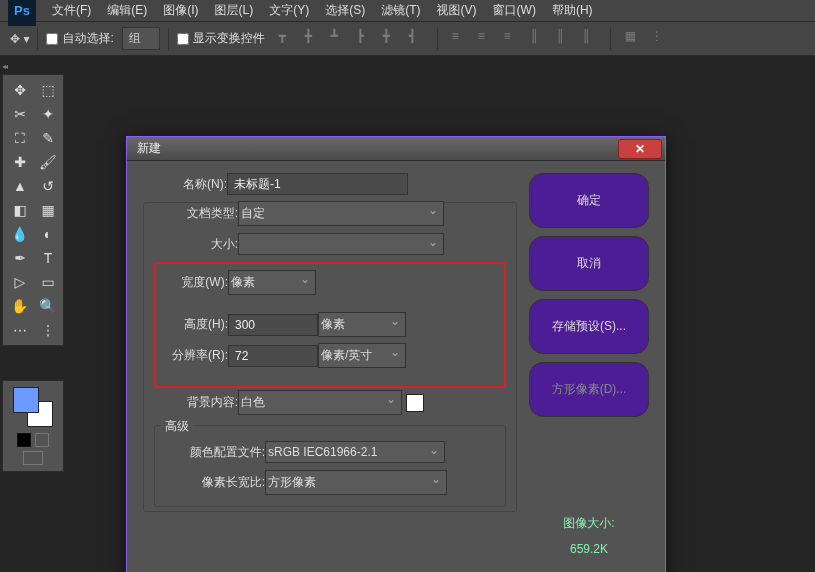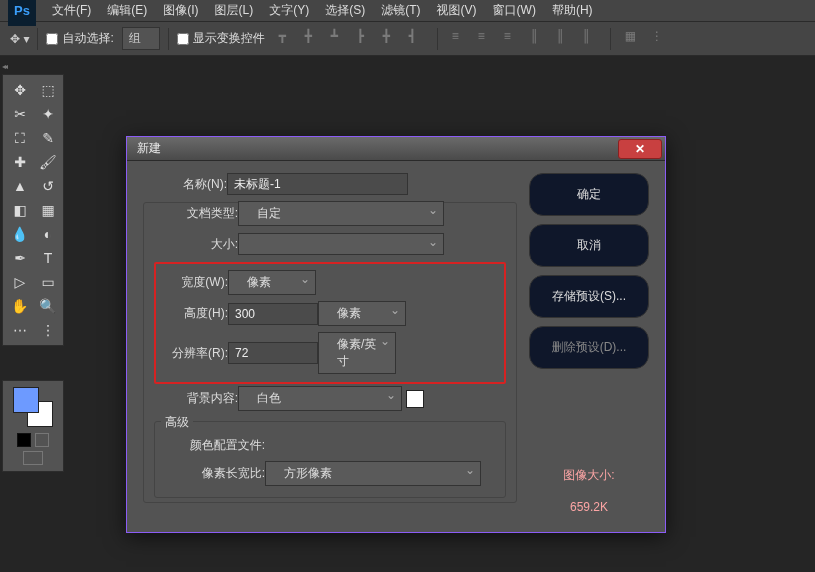--- a/index.html
+++ b/index.html
@@ -24,30 +24,30 @@
 .swatch-fg{position:absolute;width:26px;height:26px;background:#6d9aff;border:1px solid #222;left:0;top:0}
 .swatch-bg{position:absolute;width:26px;height:26px;background:#fff;border:1px solid #222;right:0;bottom:0}
 .swatch-mini{display:flex;gap:4px;margin-top:6px;justify-content:center}
 .swatch-mini span{width:14px;height:14px;border:1px solid #111}
 .dialog{position:absolute;left:126px;top:136px;width:540px;background:#535353;border:1px solid #8b5cf6;box-shadow:0 4px 20px rgba(0,0,0,.6)}
 .dlg-title{background:linear-gradient(#6a6a6a,#4a4a4a);height:24px;display:flex;align-items:center;justify-content:space-between;padding:0 0 0 10px;color:#e8e8e8;font-size:12px;border-bottom:1px solid #2a2a2a}
 .dlg-close{background:#c84040;width:44px;height:20px;display:flex;align-items:center;justify-content:center;color:#fff;font-weight:bold;border:1px solid #8a2020;border-radius:3px;margin-right:3px;cursor:pointer}
 .dlg-body{padding:12px 16px 18px;color:#ddd;display:flex;gap:12px}
 .dlg-left{flex:1}
 .dlg-right{width:120px;display:flex;flex-direction:column;gap:8px;align-items:stretch}
-.btn{background:#0f172a;border:1px solid #333;border-radius:14px;padding:12px 0;color:#ddd;text-align:center;cursor:pointer;font-size:12px}
+.btn{background:#4c1d95;border:1px solid #333;border-radius:14px;padding:18px 0;color:#ddd;text-align:center;cursor:pointer;font-size:12px}
 .btn.disabled{color:#888}
-.size-label{text-align:center;color:#fca5a5;margin-top:10px;font-size:12px}
+.size-label{text-align:center;color:#86efac;margin-top:10px;font-size:12px}
 .row{display:flex;align-items:center;gap:0;margin-bottom:7px}
 .row label{width:84px;text-align:right;color:#ddd;font-size:12px}
 .row label.short{width:64px}
 .inp{background:#4b4b4b;border:1px solid #333;color:#eee;padding:3px 6px;font-size:12px}
 .inp.wide{width:181px}
 .inp.w1{width:90px}
-.sel{background:#5a5a5a;border:1px solid #333;color:#ddd;padding:3px 18px 3px 18px;font-size:12px;position:relative}
+.sel{background:#5a5a5a;border:1px solid #333;color:#ddd;padding:3px 18px 3px 2px;font-size:12px;position:relative}
 .sel::after{content:"⌄";position:absolute;right:5px;top:1px;color:#aaa;font-size:12px}
 .group{border:1px solid #444;border-radius:3px;padding:8px 10px 4px;margin-top:6px;position:relative}
 .group-title{position:relative;top:-16px;background:#535353;display:inline-block;padding:0 4px;color:#ddd;font-size:12px;margin-left:-4px}
 .group-inner{margin-top:-10px}
 .hl{border:2px solid #d62222;padding:6px 8px;border-radius:2px;margin:2px 0}
 .sw-color{width:18px;height:18px;background:#fff;border:1px solid #222;margin-left:4px}
 </style>
 </head>
 <body>
 
@@ -160,59 +160,60 @@
         <div class="group-inner">
           <div class="row">
             <label>文档类型:</label>
             <div class="sel" style="width:206px">自定</div>
           </div>
           <div class="row">
             <label>大小:</label>
             <div class="sel" style="width:206px;color:#777">&nbsp;</div>
           </div>
           <div class="hl">
-            <div class="row" style="margin-bottom:6px">
+            <div class="row" style="margin-bottom:17px">
               <label class="short">宽度(W):</label>
               <div class="sel w2" style="width:88px">像素</div>
             </div>
             <div class="row" style="margin-bottom:6px">
               <label class="short">高度(H):</label>
               <input class="inp w1" value="300" style="">
               <div class="sel w2" style="width:88px">像素</div>
             </div>
-            <div class="row" style="margin-bottom:2px">
+            <div class="row" style="margin-bottom:12px">
               <label class="short">分辨率(R):</label>
               <input class="inp w1" value="72" style="">
-              <div class="sel w2" style="width:78px">像素/英寸</div>
+              <div class="sel w2" style="width:88px">像素/英寸</div>
             </div>
           </div>
           <div class="row">
             <label>背景内容:</label>
             <div class="sel" style="width:164px">白色</div>
             <div class="sw-color"></div>
           </div>
           <div class="group" style="margin-top:10px">
             <span class="group-title">高级</span>
             <div class="group-inner">
               <div class="row">
                 <label style="width:100px">颜色配置文件:</label>
+                <div class="sel" style="width:180px">sRGB IEC61966-2.1</div>
               </div>
               <div class="row">
                 <label style="width:100px">像素长宽比:</label>
-                <div class="sel" style="width:216px">方形像素</div>
+                <div class="sel" style="width:182px">方形像素</div>
               </div>
             </div>
           </div>
         </div>
       </div>
     </div>
     <div class="dlg-right">
       <div class="btn">确定</div>
       <div class="btn">取消</div>
       <div class="btn">存储预设(S)...</div>
-      <div class="btn disabled">删除预设(D)...</div>
+      <div class="btn disabled">方形像素(D)...</div>
       <div class="size-label" style="margin-top:90px">
         <div>图像大小:</div>
-        <div style="margin-top:16px">659.2K</div>
+        <div style="margin-top:10px">659.2K</div>
       </div>
     </div>
   </div>
 </div>
 
 </body></html>

